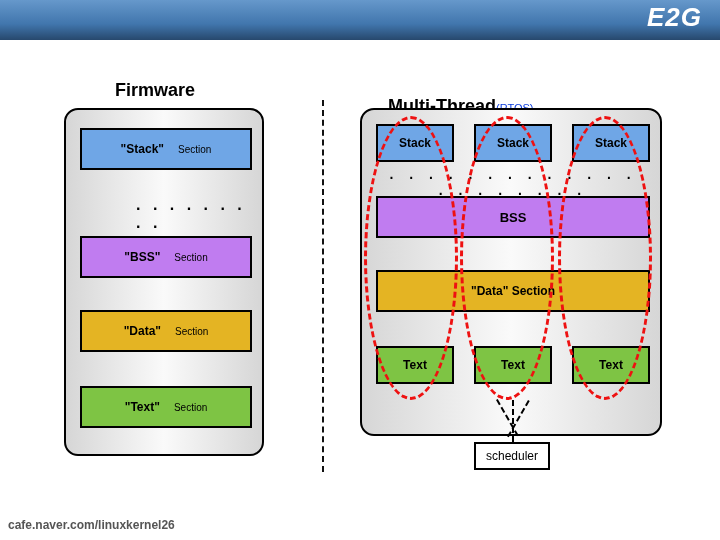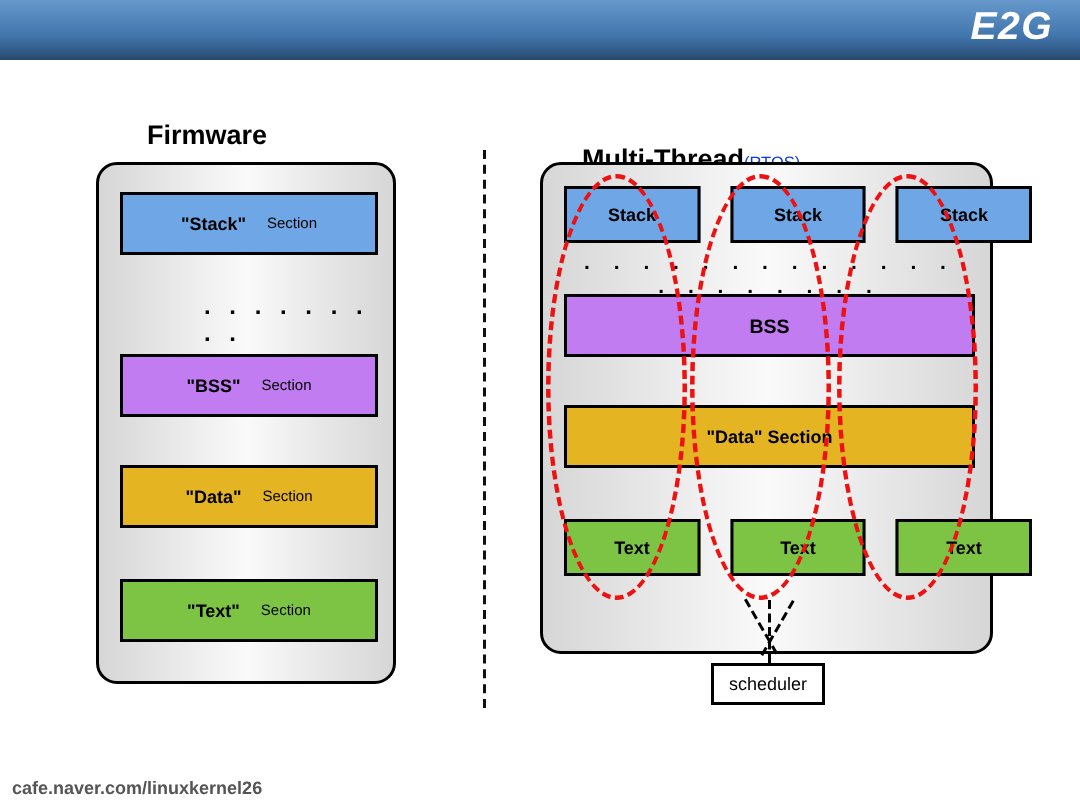--- a/index.html
+++ b/index.html
@@ -5,35 +5,35 @@
   * { box-sizing: border-box; margin: 0; padding: 0; }
   body { width: 720px; height: 540px; background: #fff; font-family: Verdana, Arial, sans-serif; position: relative; overflow: hidden; }
 
   .titlebar { position: absolute; top: 0; left: 0; width: 720px; height: 40px; background: linear-gradient(#6698cb, #4176ad 60%, #27486d); }
   .title { position: absolute; left: 12px; top: 6px; font-size: 20px; color: #333; text-shadow: 1px 1px 0 rgba(255,255,255,0.3); letter-spacing: 0.5px; }
   .logo { position: absolute; right: 18px; top: 2px; font-size: 26px; font-weight: bold; color: #fff; letter-spacing: 1px; font-style: italic; }
 
   .footer { position: absolute; left: 8px; bottom: 8px; font-size: 12px; font-weight: bold; color: #555; font-family: Arial, sans-serif; }
 
   
-  .fw-title { position: absolute; left: 98px; top: 80px; font-size: 18px; font-weight: bold; color: #000; }
+  .fw-title { position: absolute; left: 115px; top: 80px; font-size: 18px; font-weight: bold; color: #000; }
   .fw-box { position: absolute; left: 64px; top: 108px; width: 200px; height: 348px; border: 2px solid #000; border-radius: 14px; background: linear-gradient(to right, #d6d6d6, #fafafa 50%, #d6d6d6); }
   .fw-seg { position: absolute; left: 14px; width: 172px; border: 2px solid #000; display: flex; align-items: center; justify-content: center; font-size: 12px; font-weight: bold; color: #000; }
   .fw-stack { top: 18px; height: 42px; background: #6fa6e6; }
   .fw-ellips{ position: absolute; left: 70px; top: 86px; font-size: 16px; font-weight: bold; letter-spacing: 4px; }
   .fw-bss   { top: 126px; height: 42px; background: #c07cf0; }
   .fw-data  { top: 200px; height: 42px; background: #e4b423; }
   .fw-text  { top: 276px; height: 42px; background: #7ec444; }
   .seg-sub  { font-weight: normal; font-size: 10px; margin-left: 14px; }
 
   
   .mt-title { position: absolute; left: 388px; top: 80px; font-size: 18px; font-weight: bold; color: #000; margin-top: 16px; }
   .mt-sub   { font-size: 11px; color: #0a3bdc; font-weight: normal; }
   .mt-box { position: absolute; left: 360px; top: 108px; width: 302px; height: 328px; border: 2px solid #000; border-radius: 14px; background: linear-gradient(to right, #d6d6d6, #fafafa 50%, #d6d6d6); }
-  .mt-row { position: absolute; left: 14px; width: 312px; display: flex; gap: 20px; text-align: right; }
+  .mt-row { position: absolute; left: 14px; width: 274px; display: flex; gap: 20px; text-align: right; }
   .mt-cell { flex: 1; height: 38px; border: 2px solid #000; display: flex; align-items: center; justify-content: center; font-size: 12px; font-weight: bold; color:#000; }
   .mt-stack { top: 14px; } .mt-stack .mt-cell { background: #6fa6e6; }
   .mt-dots  { position: absolute; left: 20px; top: 56px; width: 262px; font-size: 14px; font-weight: bold; letter-spacing: 6px; text-align:center; }
   .mt-bss   { position: absolute; left: 14px; top: 86px; width: 274px; height: 42px; border: 2px solid #000; background: #c07cf0; display:flex; align-items:center; justify-content:center; font-size:13px; font-weight:bold; }
   .mt-data  { position: absolute; left: 14px; top: 160px; width: 274px; height: 42px; border: 2px solid #000; background: #e4b423; display:flex; align-items:center; justify-content:center; font-size:12px; font-weight:bold; }
   .mt-text  { top: 236px; } .mt-text .mt-cell { background: #7ec444; }
 
   .sched { position: absolute; left: 474px; top: 442px; width: 76px; height: 28px; border: 2px solid #000; background: #fff; display:flex; align-items:center; justify-content:center; font-size: 12px; font-weight:normal; }
 
   

